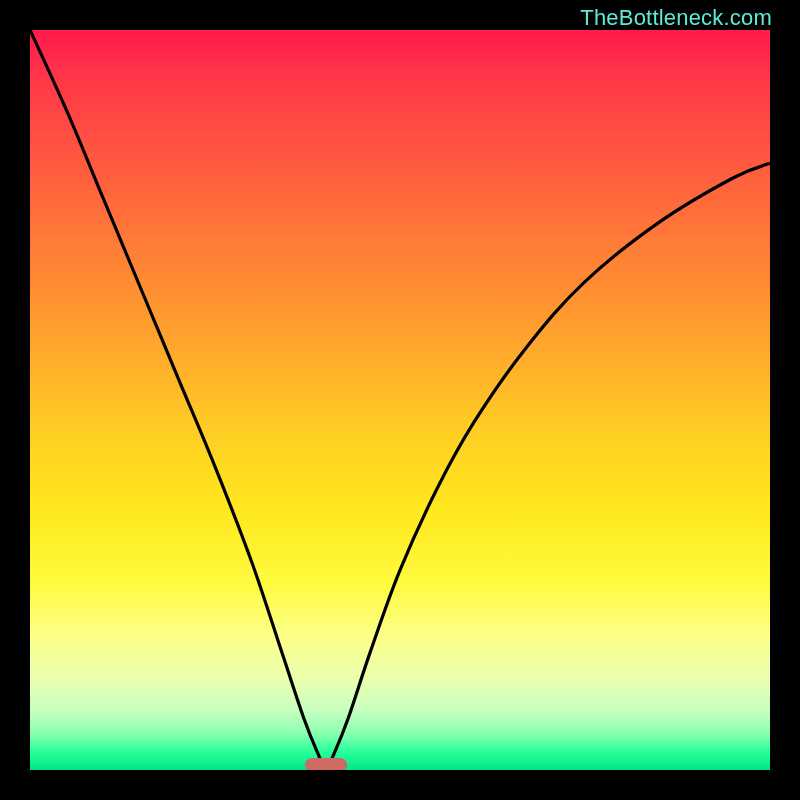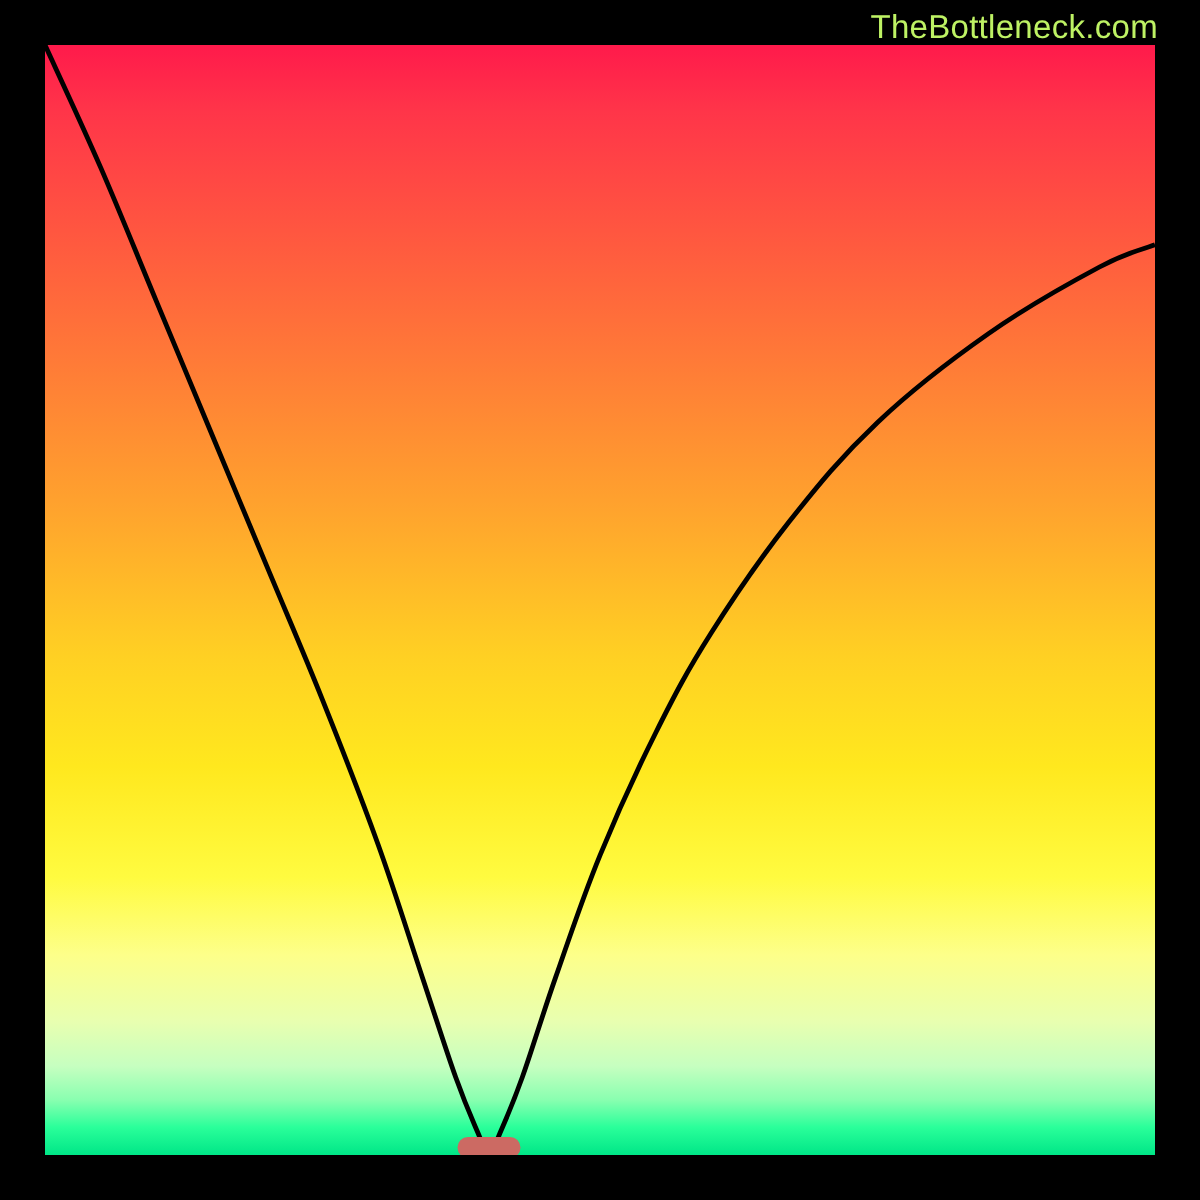--- a/index.html
+++ b/index.html
@@ -50,21 +50,21 @@
     height: 14px;
     background: #cc6a63;
     border-radius: 7px;
     bottom: -2px;
     transform: translateX(-50%);
   }
   .attribution {
     position: absolute;
     top: 5px;
     right: 28px;
-    color: #bef264;
+    color: #5eead4;
     font-size: 22px;
     letter-spacing: 0.2px;
   }
 </style>
 </head>
 <body>
 
 <div class="attribution">TheBottleneck.com</div>
 
 <div class="frame">

